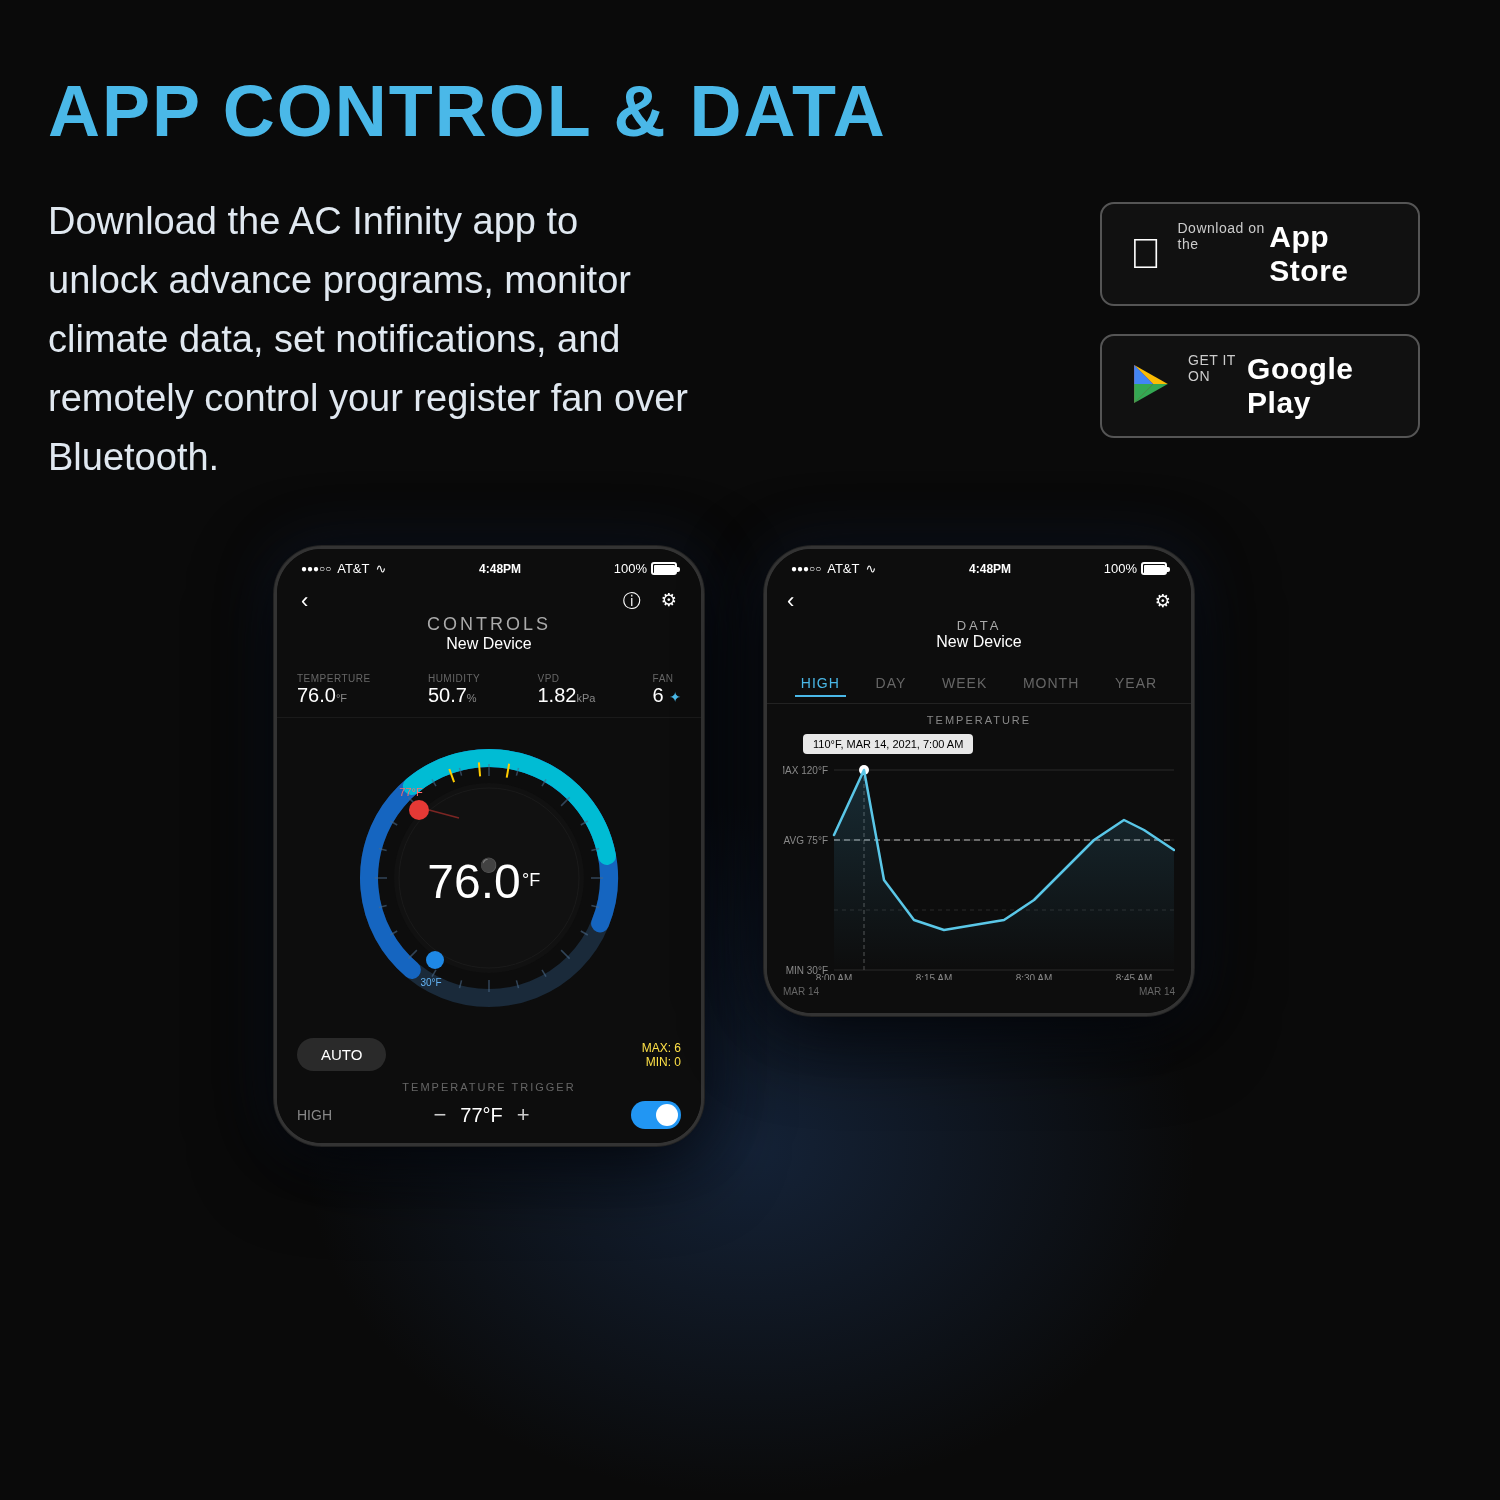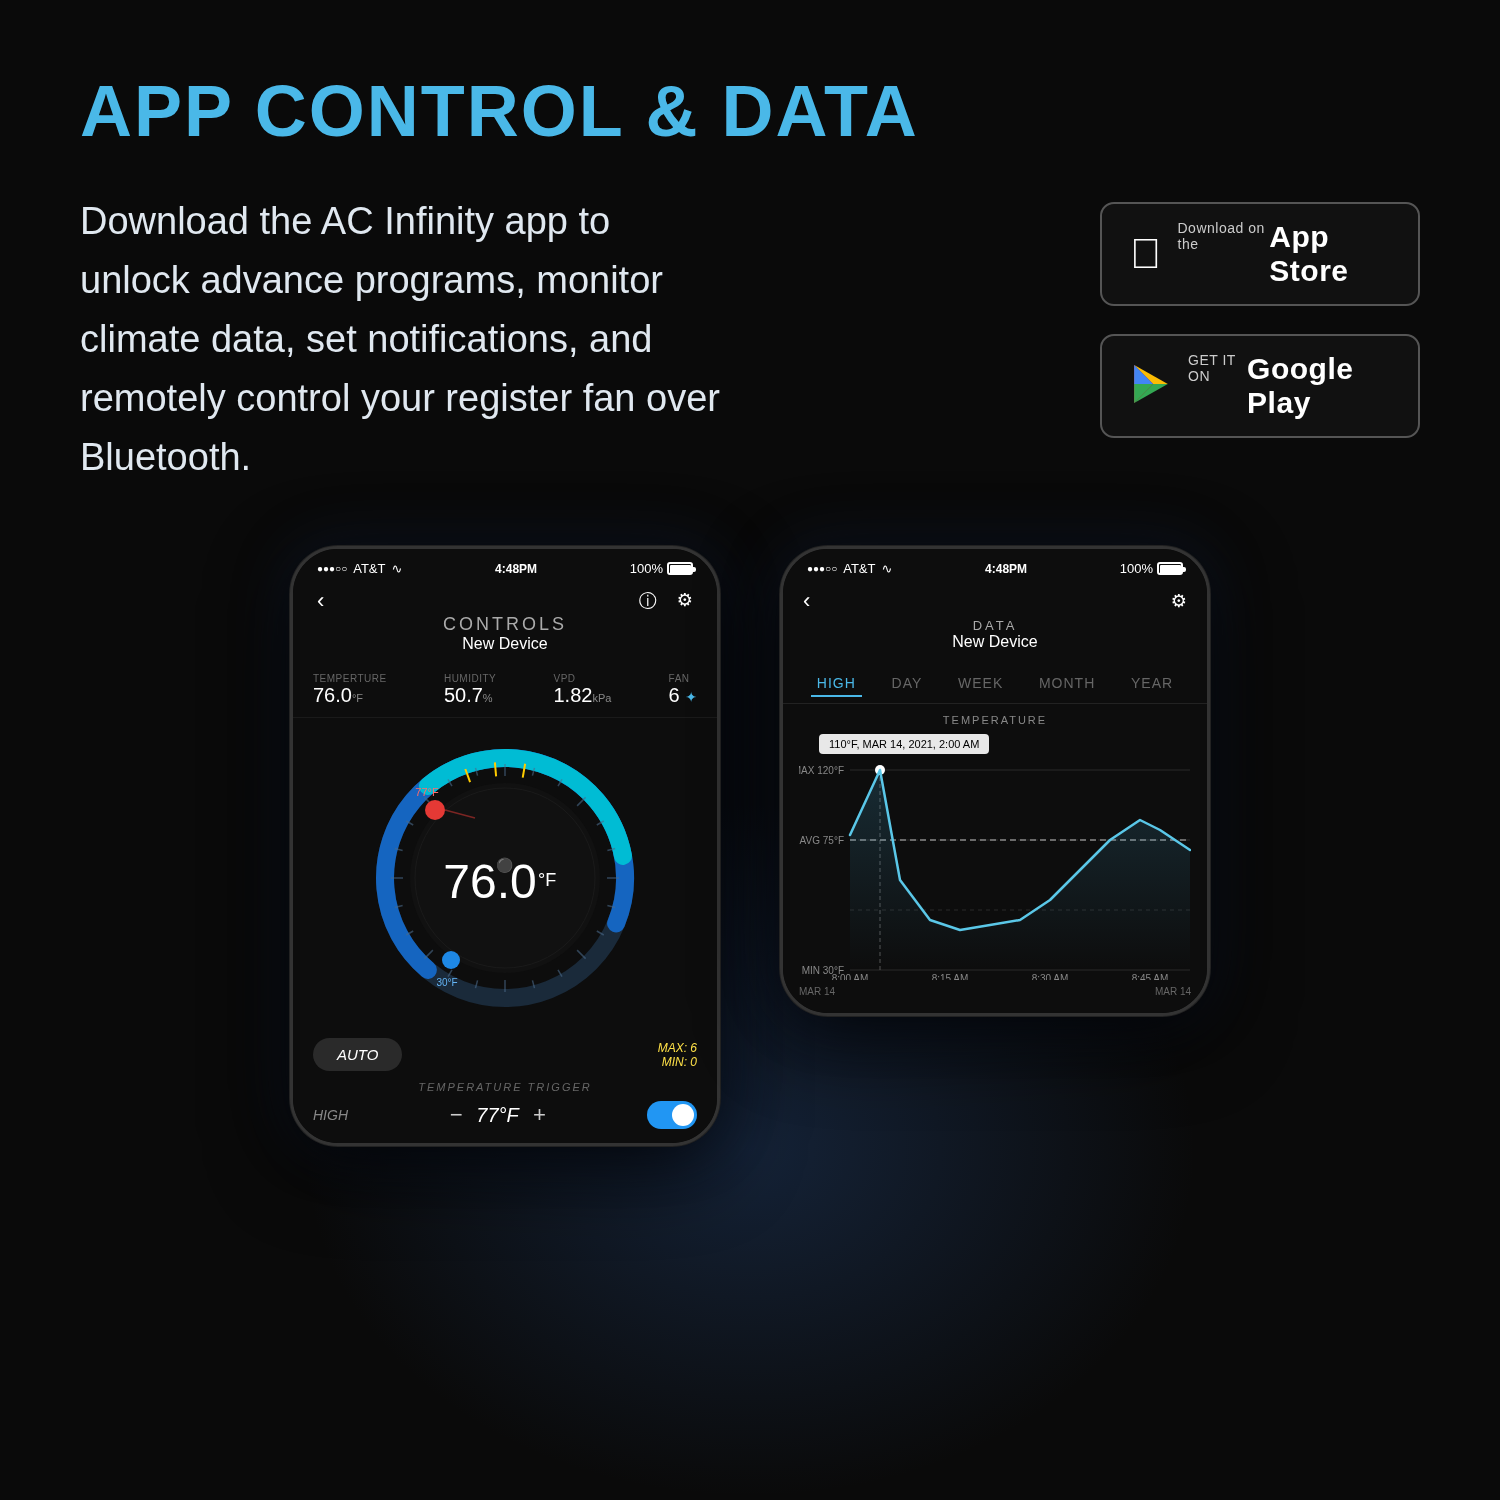--- a/index.html
+++ b/index.html
@@ -17,21 +17,21 @@
       content: '';
       position: absolute;
       bottom: 0; left: 50%;
       transform: translateX(-50%);
       width: 900px; height: 700px;
       background: radial-gradient(ellipse at center, rgba(40,80,140,0.35) 0%, transparent 70%);
       pointer-events: none;
     }
 
     .page-container {
-      padding: 70px 80px 40px 80px;
+      padding: 70px 80px 40px 48px;
       position: relative;
       z-index: 1;
     }
 
     
     .main-title {
       font-size: 72px;
       font-weight: 700;
       color: #4ab8e8;
       letter-spacing: 2px;
@@ -255,21 +255,20 @@
 
     .gauge-svg {
       width: 280px;
       height: 280px;
     }
 
     
     .phone-bottom {
       background: #0d0d0d;
       padding: 10px 20px 14px;
-      font-style: italic;
     }
 
     .auto-fan-row {
       display: flex;
       justify-content: space-between;
       align-items: center;
       margin-bottom: 10px;
     }
 
     .auto-btn {
@@ -654,21 +653,21 @@
         <span class="time-tab active">HIGH</span>
         <span class="time-tab">DAY</span>
         <span class="time-tab">WEEK</span>
         <span class="time-tab">MONTH</span>
         <span class="time-tab">YEAR</span>
       </div>
 
 
       <div class="chart-area">
         <div class="chart-title">TEMPERATURE</div>
-        <div class="chart-tooltip">110°F, MAR 14, 2021, 2:00 AM</div>
+        <div class="chart-tooltip">110°F, MAR 14, 2021, 7:00 AM</div>
 
         <svg class="chart-svg" viewBox="0 0 390 220">
 
           <line x1="50" y1="10" x2="390" y2="10" stroke="#2a2a2a" stroke-width="1"></line>
           <line x1="50" y1="80" x2="390" y2="80" stroke="#2a2a2a" stroke-width="1" stroke-dasharray="4 4"></line>
           <line x1="50" y1="150" x2="390" y2="150" stroke="#2a2a2a" stroke-width="1" stroke-dasharray="4 4"></line>
           <line x1="50" y1="210" x2="390" y2="210" stroke="#2a2a2a" stroke-width="1"></line>
 
           <text x="44" y="14" font-size="10" fill="#888" text-anchor="end">MAX 120°F</text>
           <text x="44" y="84" font-size="10" fill="#888" text-anchor="end">AVG 75°F</text>

